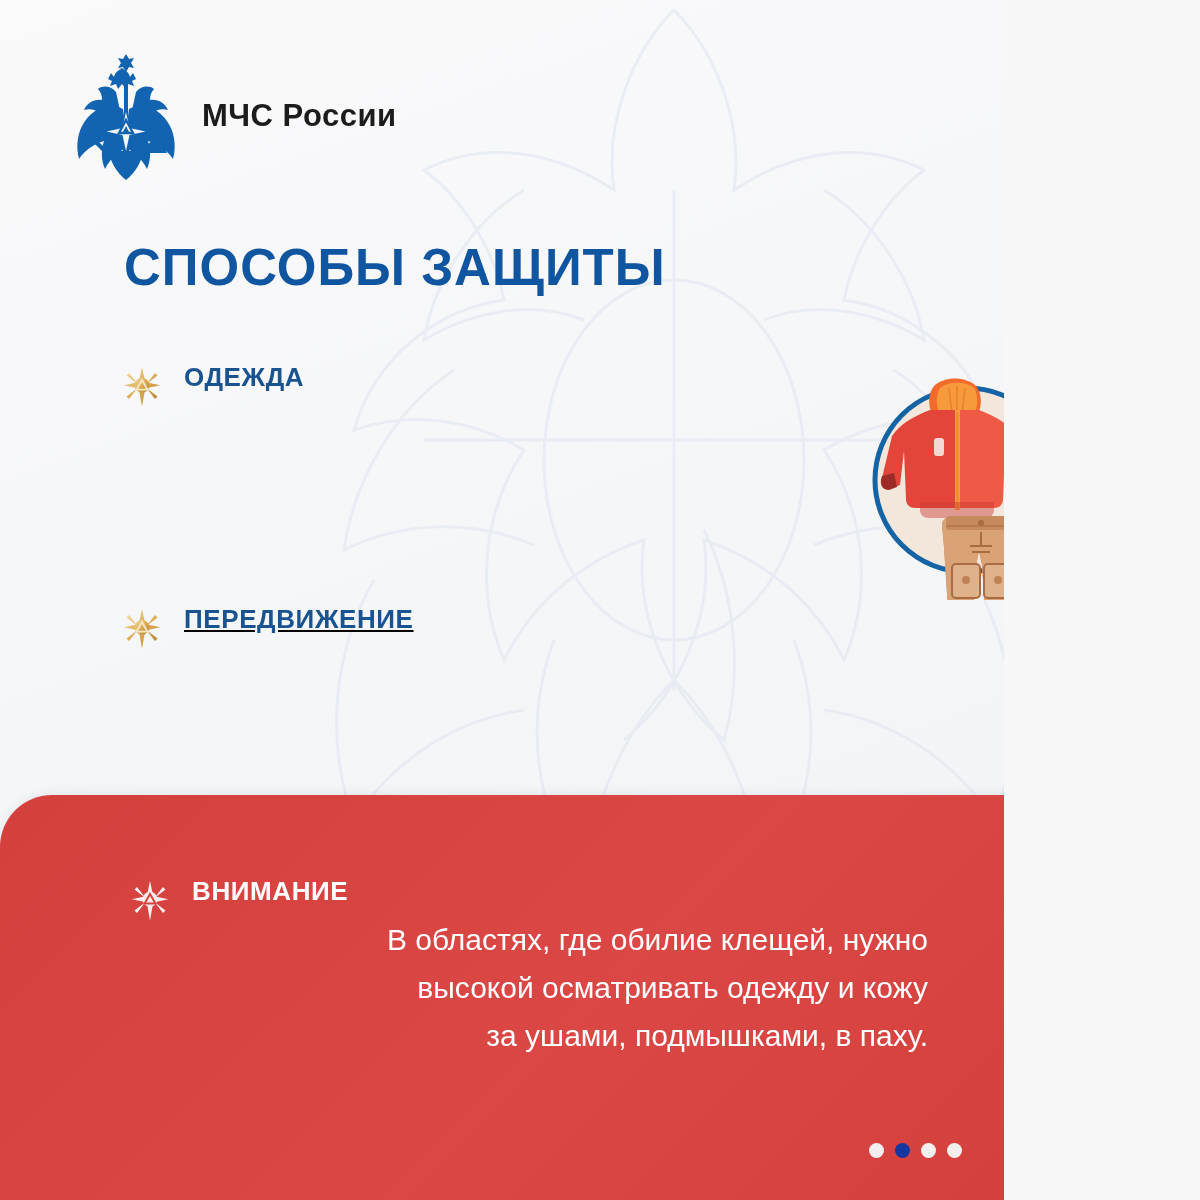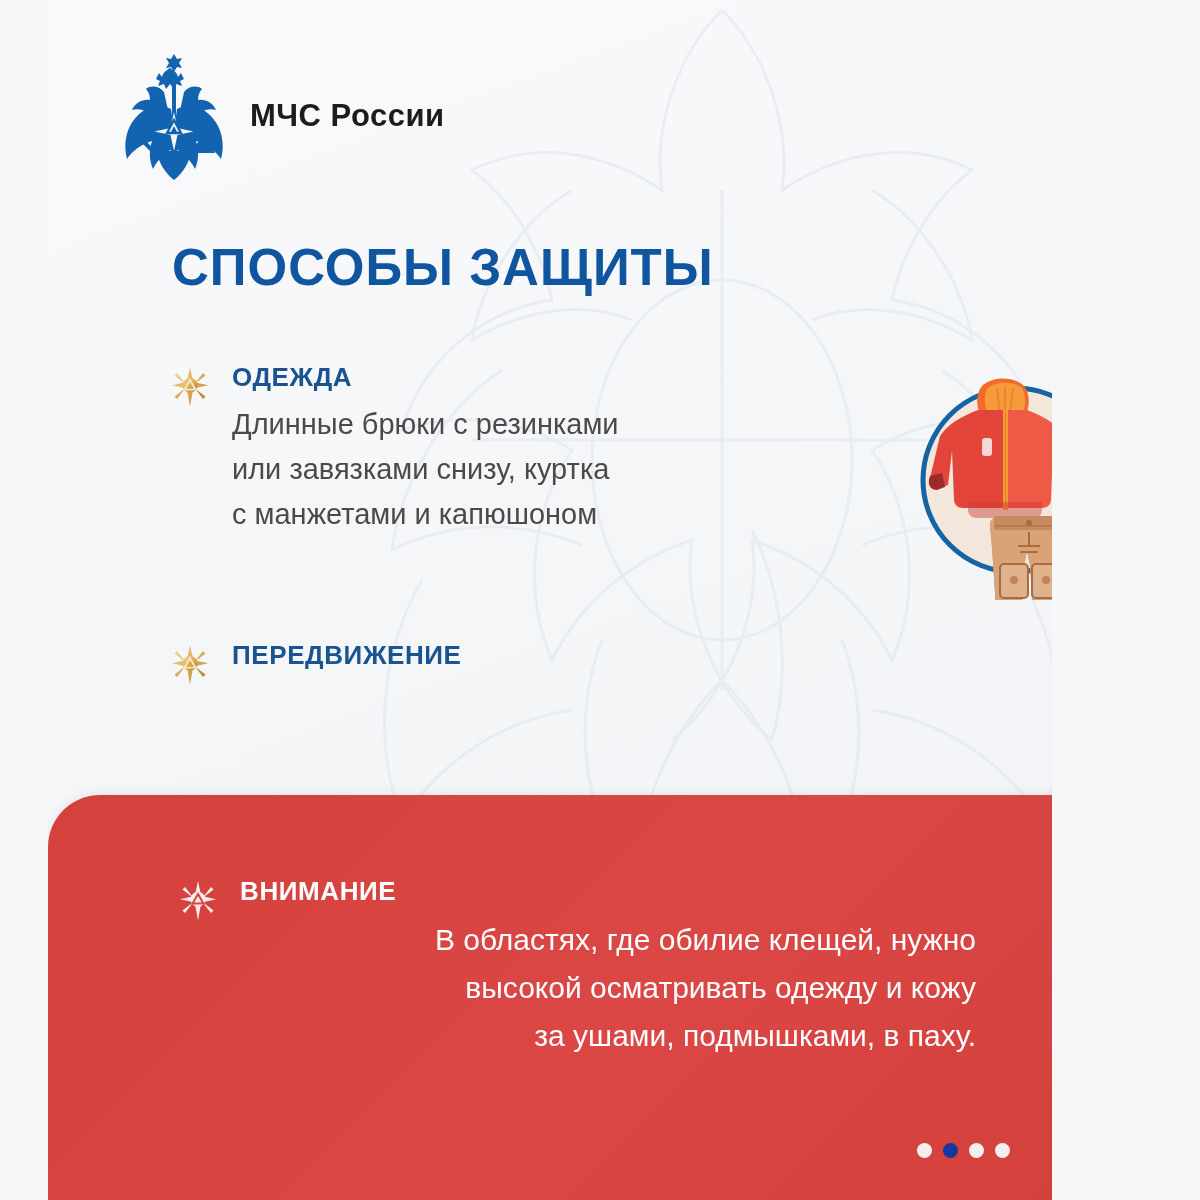--- a/index.html
+++ b/index.html
@@ -14,21 +14,20 @@
     font-family: "Liberation Sans", sans-serif;
     background: #F7F7F8;
   }
 
   #slide {
     position: relative;
     width: 1004px;
     height: 1200px;
     background: linear-gradient(160deg, #FAFAFB 0%, #F5F6F8 45%, #F2F3F6 100%);
     overflow: hidden;
-    margin-left: 48px;
   }
 
   
   .watermark {
     position: absolute;
     top: -60px;
     right: -120px;
     width: 900px;
     height: 1000px;
     opacity: 0.5;
@@ -66,21 +65,21 @@
   }
 
   
   .section {
     position: absolute;
     display: flex;
     align-items: flex-start;
     gap: 20px;
   }
   .section-clothing { left: 120px; top: 362px; width: 620px; }
-  .section-movement { left: 120px; top: 640px; width: 760px; }
+  .section-movement { left: 120px; top: 604px; width: 760px; text-decoration: underline; }
   .section-attention { left: 128px; top: 876px; width: 800px; }
 
   .star-icon { flex: 0 0 auto; width: 44px; height: 44px; margin-top: 4px; }
 
   .section-body { flex: 1 1 auto; }
 
   .section-head {
     font-size: 26px;
     font-weight: bold;
     color: #1A5490;
@@ -211,25 +210,20 @@
       </defs>
       <g fill="url(#goldA)">
         <path d="M22 1 l3.2 15 15 3.2 -15 3.2 -3.2 18 -3.2 -18 -15 -3.2 15 -3.2z"></path>
         <path d="M9 7 l8.5 11 -11 -8.5z M35 7 l-8.5 11 11 -8.5z M9 33 l8.5 -11 -11 8.5z M35 33 l-8.5 -11 11 8.5z"></path>
         <circle cx="22" cy="19.2" r="7.4"></circle>
       </g>
       <path d="M22 14 l5.4 9.6 h-10.8z" fill="none" stroke="#F5E6C4" stroke-width="1.9"></path>
     </svg>
     <div class="section-body">
       <div class="section-head">ОДЕЖДА</div>
-      <div class="section-text">
-        <div>Длинные брюки с резинками</div>
-        <div>или завязками снизу, куртка</div>
-        <div>с манжетами и капюшоном</div>
-      </div>
     </div>
   </div>
 
   <svg class="illustration" viewBox="0 0 216 232">
 
     <circle cx="105" cy="112" r="92" fill="#F3E7DB"></circle>
     <circle cx="105" cy="112" r="92" fill="none" stroke="#1464A5" stroke-width="5"></circle>
 
     <g>
 

